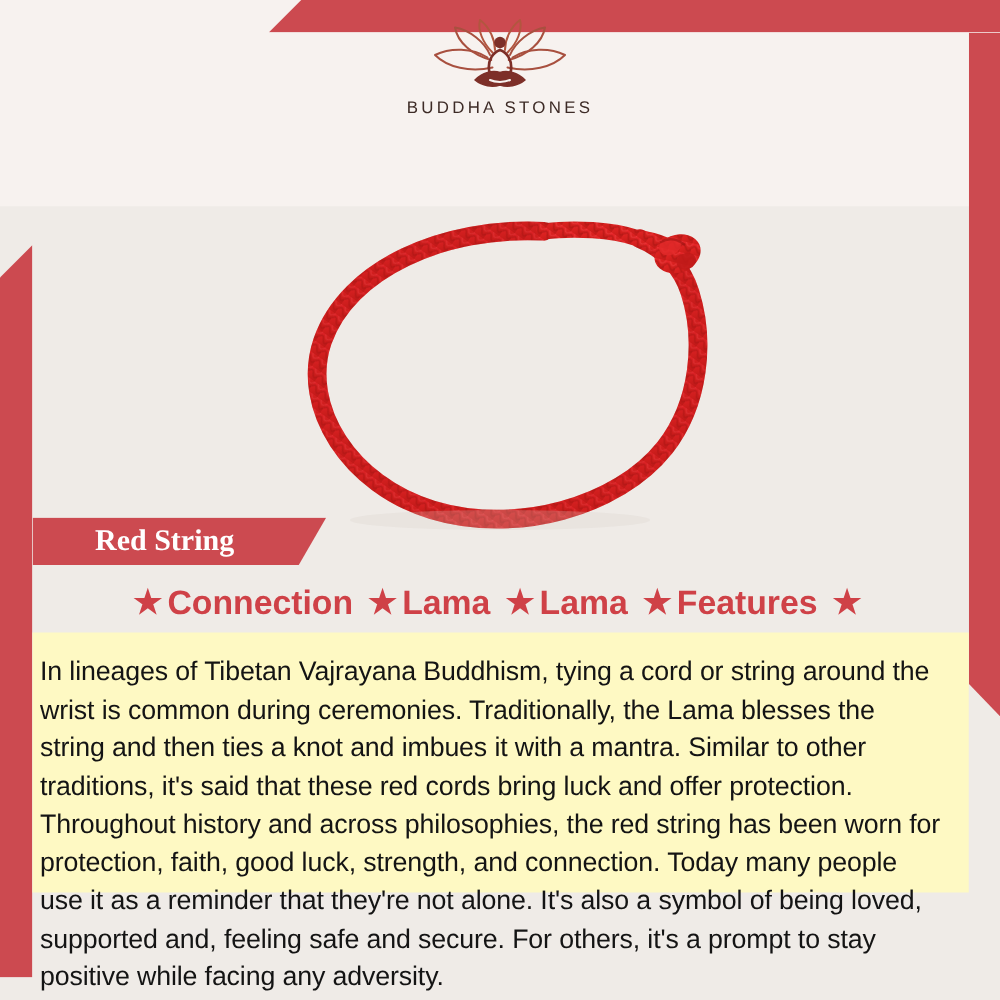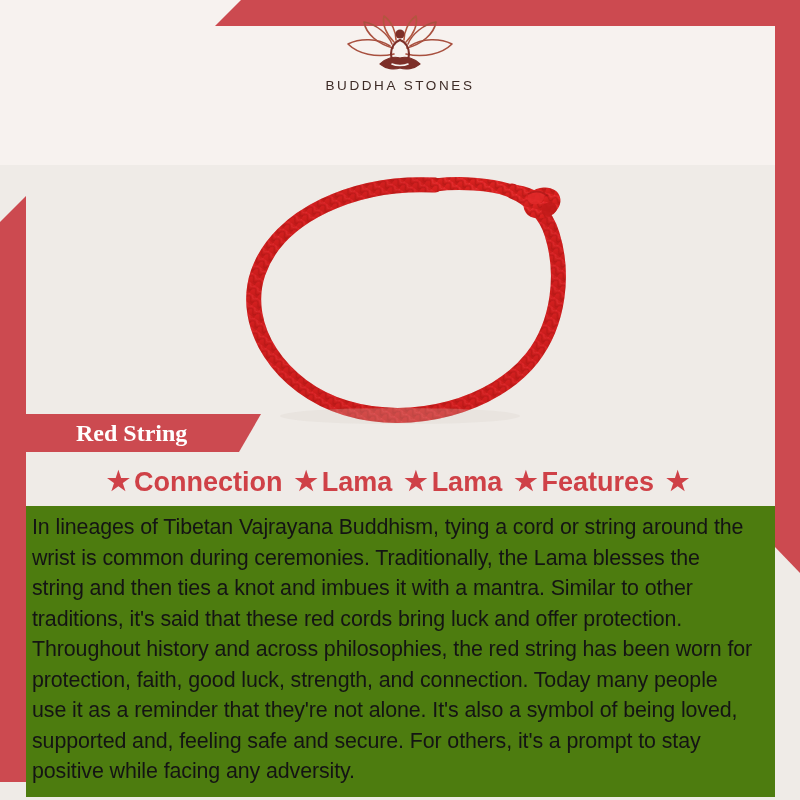--- a/index.html
+++ b/index.html
@@ -177,24 +177,24 @@
     margin-right: 4px;
     transform: translateY(-1px);
   }
 
   
   .text-panel {
     position: absolute;
     left: 26px;
     top: 506px;
     width: 749px;
-    height: 291px;
-    background: #4d7c0f;
+    height: 208px;
+    background: #fef9c3;
     box-sizing: border-box;
-    padding: 6px 18px 0 6px;
+    padding: 16px 18px 0 6px;
   }
   .body-copy {
     font-family: "Liberation Sans Narrow", "Liberation Sans", sans-serif;
     font-size: 21.4px;
     line-height: 30.5px;
     color: #141414;
     font-weight: 400;
     text-align: left;
     margin: 0;
     letter-spacing: -0.1px;

